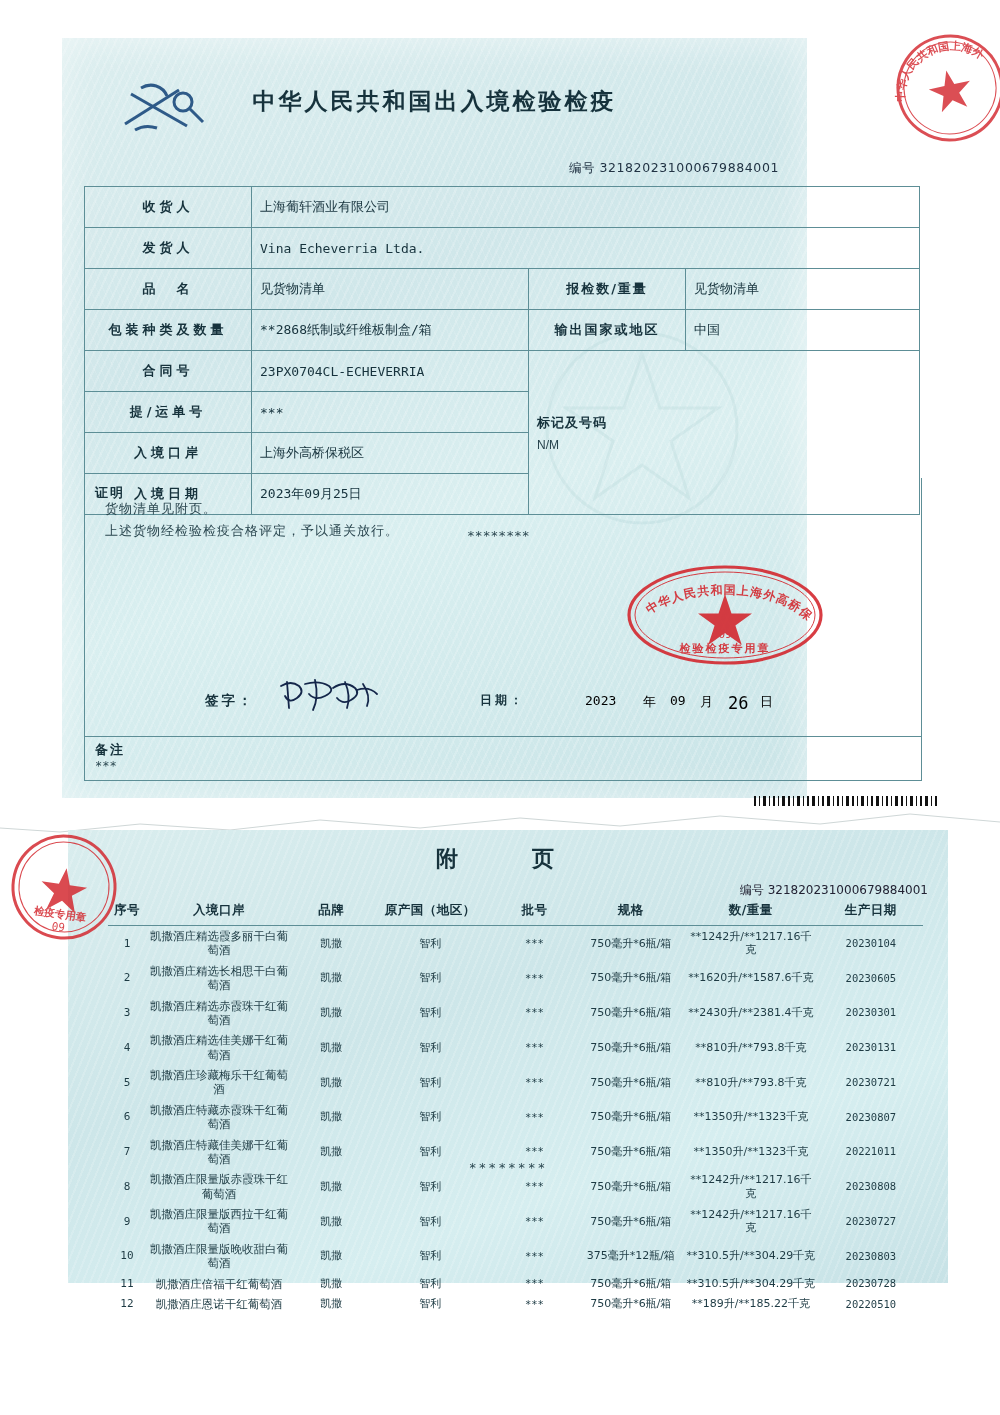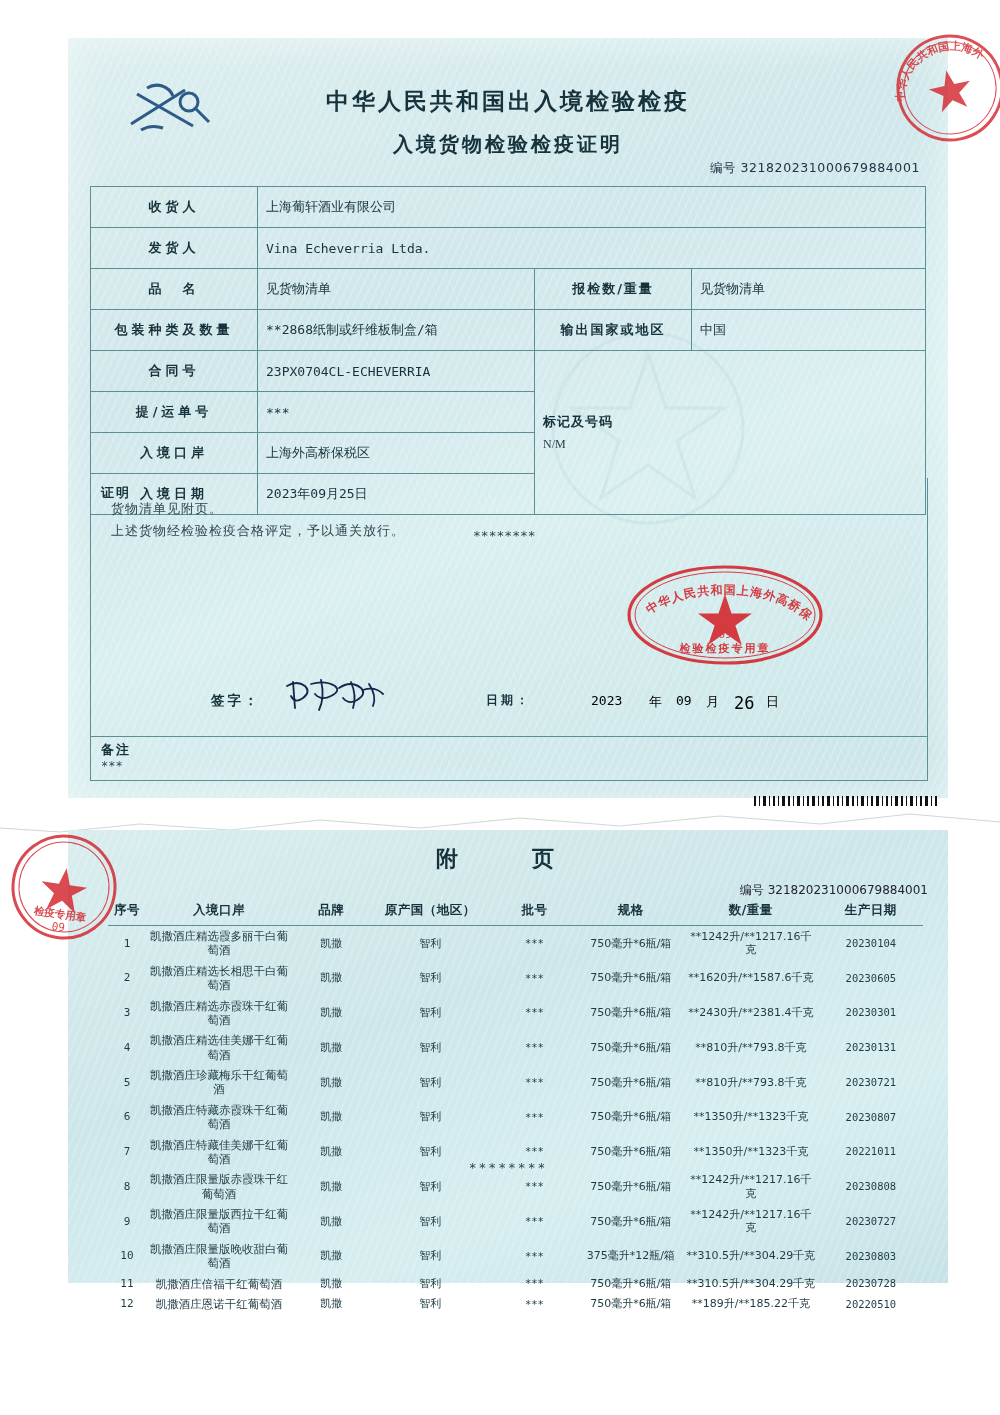--- a/index.html
+++ b/index.html
@@ -5,21 +5,21 @@
   html,body{margin:0;padding:0;}
   body{
     width:1000px;height:1415px;
     background:#ffffff;
     font-family:"DejaVu Sans","Liberation Sans",sans-serif;
     position:relative;
     overflow:hidden;
   }
   
   .cert{
-    position:absolute;left:68px;top:38px;width:880px;height:760px;
+    position:absolute;left:62px;top:38px;width:745px;height:760px;
     background:linear-gradient(160deg,#dceeef 0%,#cfe7ea 35%,#d9eff0 60%,#c9e4e7 100%);
     box-shadow:inset 0 0 40px rgba(255,255,255,.55);
   }
   .cert:before{
     content:"";position:absolute;left:0;top:0;right:0;bottom:0;
     background:
       repeating-linear-gradient(115deg,rgba(255,255,255,.18) 0 2px,rgba(0,0,0,0) 2px 7px),
       repeating-linear-gradient(65deg,rgba(255,255,255,.10) 0 1px,rgba(0,0,0,0) 1px 6px);
     pointer-events:none;
   }
@@ -44,21 +44,21 @@
   }
   .tbl td{
     border:1px solid #5d8e96;
     height:36px;font-size:13px;color:#16323c;padding:2px 8px;vertical-align:middle;
   }
   .lbl-cell{width:150px;text-align:center;font-weight:bold;letter-spacing:4px;font-size:13.5px;}
   .val-cell{font-family:"DejaVu Sans Mono","Liberation Mono",monospace;font-size:12.5px;color:#26424c;}
   .lbl-cell2{width:140px;text-align:center;font-weight:bold;letter-spacing:2px;font-size:13px;}
   .mark-cell{vertical-align:top;padding-top:5px;}
   .mark-cell .m1{font-size:13px;font-weight:bold;letter-spacing:1px;}
-  .mark-cell .m2{font-family:Liberation Serif, serif;font-size:12px;margin-top:6px;color:#26424c;}
+  .mark-cell .m2{font-family:Liberation Sans, sans-serif;font-size:12px;margin-top:6px;color:#26424c;}
   
   .proof{
     position:absolute;left:22px;top:440px;width:836px;height:258px;
     border:1px solid #5d8e96;border-top:none;
   }
   .proof .ptitle{position:absolute;left:10px;top:6px;font-size:13px;font-weight:bold;letter-spacing:2px;color:#16323c;}
   .proof .p1{position:absolute;left:20px;top:22px;font-size:13px;color:#2b4750;letter-spacing:1px;text-align:right;}
   .proof .p2{position:absolute;left:20px;top:44px;font-size:13px;color:#2b4750;letter-spacing:1px;}
   .proof .stars{position:absolute;left:382px;top:50px;font-family:"DejaVu Sans Mono",monospace;font-size:13px;color:#2b4750;}
   .sign-row{position:absolute;left:0;right:0;bottom:18px;height:30px;}
@@ -151,21 +151,20 @@
           <path d="M24 8 C34 2 46 6 50 16"></path>
           <circle cx="66" cy="22" r="9"></circle>
           <path d="M72 28 L86 42"></path>
           <path d="M18 50 q10 -6 22 -2"></path>
         </g>
       </svg>
     </div>
 
     <div class="title-block">
       <div class="title1">中华人民共和国出入境检验检疫</div>
-      <div class="title2">入境货物检验检疫证明</div>
     </div>
 
     <div class="bianhao">
       <span class="lbl">编号</span>
       <span class="num">321820231000679884001</span>
     </div>
 
     <table class="tbl">
       <tbody>
           <tr>

